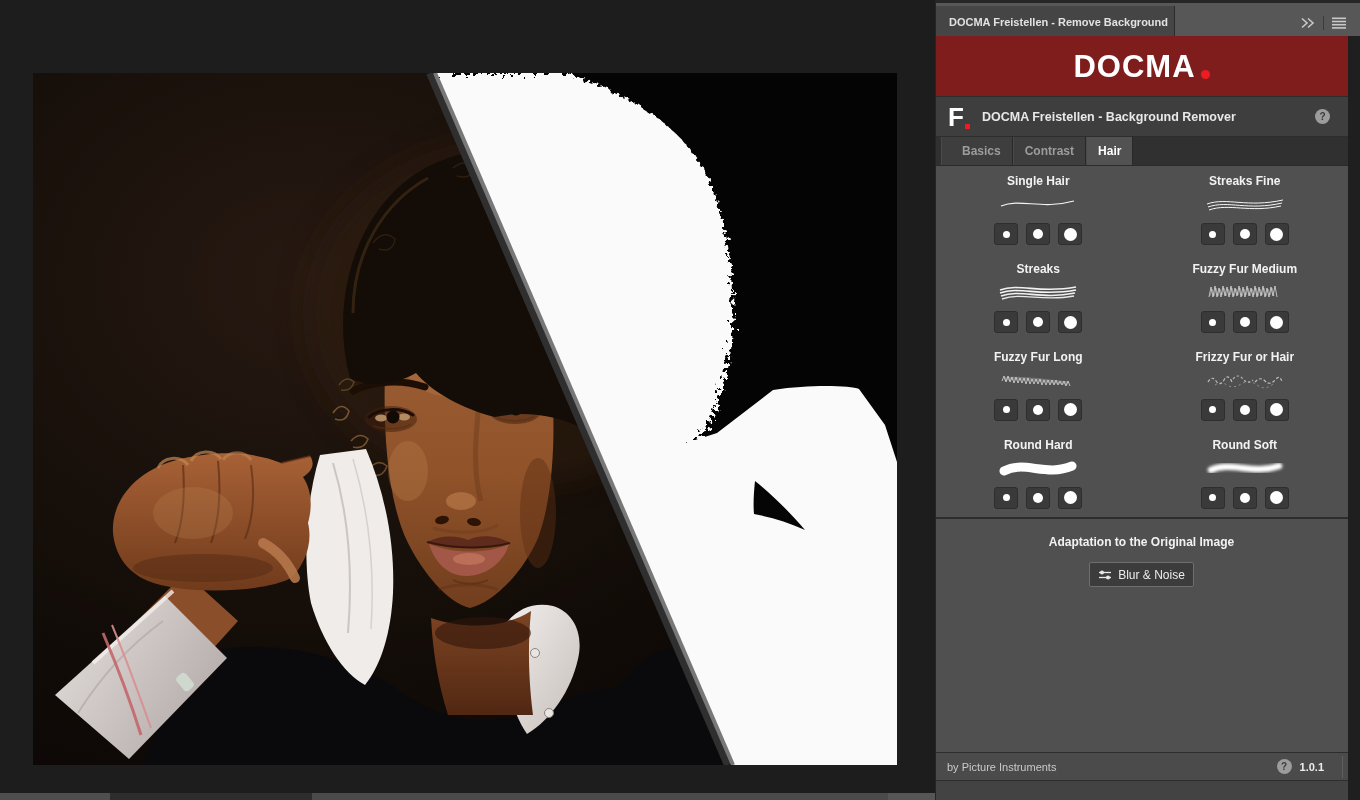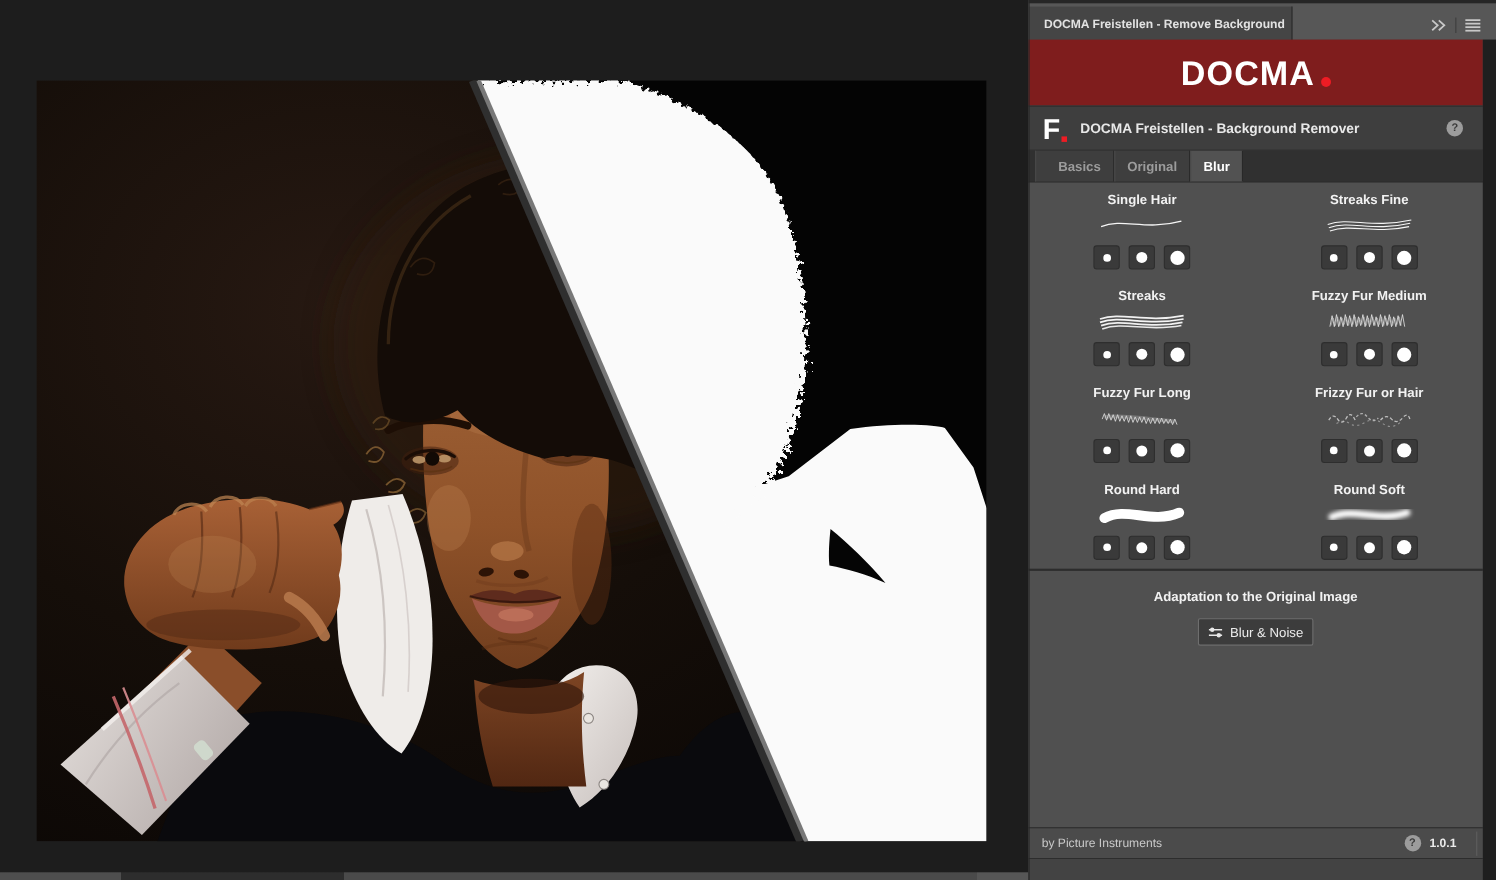--- a/index.html
+++ b/index.html
@@ -265,22 +265,22 @@
       <div class="f-logo">
         <span>F</span>
         <span class="f-dot"></span>
       </div>
       <div class="plugin-title">DOCMA Freistellen - Background Remover</div>
       <div class="help-circle">?</div>
     </div>
 
     <div class="tab-strip">
       <div class="ptab first">Basics</div>
-      <div class="ptab">Original</div>
-      <div class="ptab active">Blur</div>
+      <div class="ptab">Contrast</div>
+      <div class="ptab active">Hair</div>
     </div>
 
     <div class="brush-grid">
 
       <div class="brush-group">
         <div class="brush-label">Single Hair</div>
         <svg class="brush-preview" viewBox="0 0 84 24">
           <path d="M5,14 C25,6 45,18 78,9" stroke="#f5f5f5" stroke-width="1.2" fill="none"></path>
         </svg>
         <div class="size-row">

